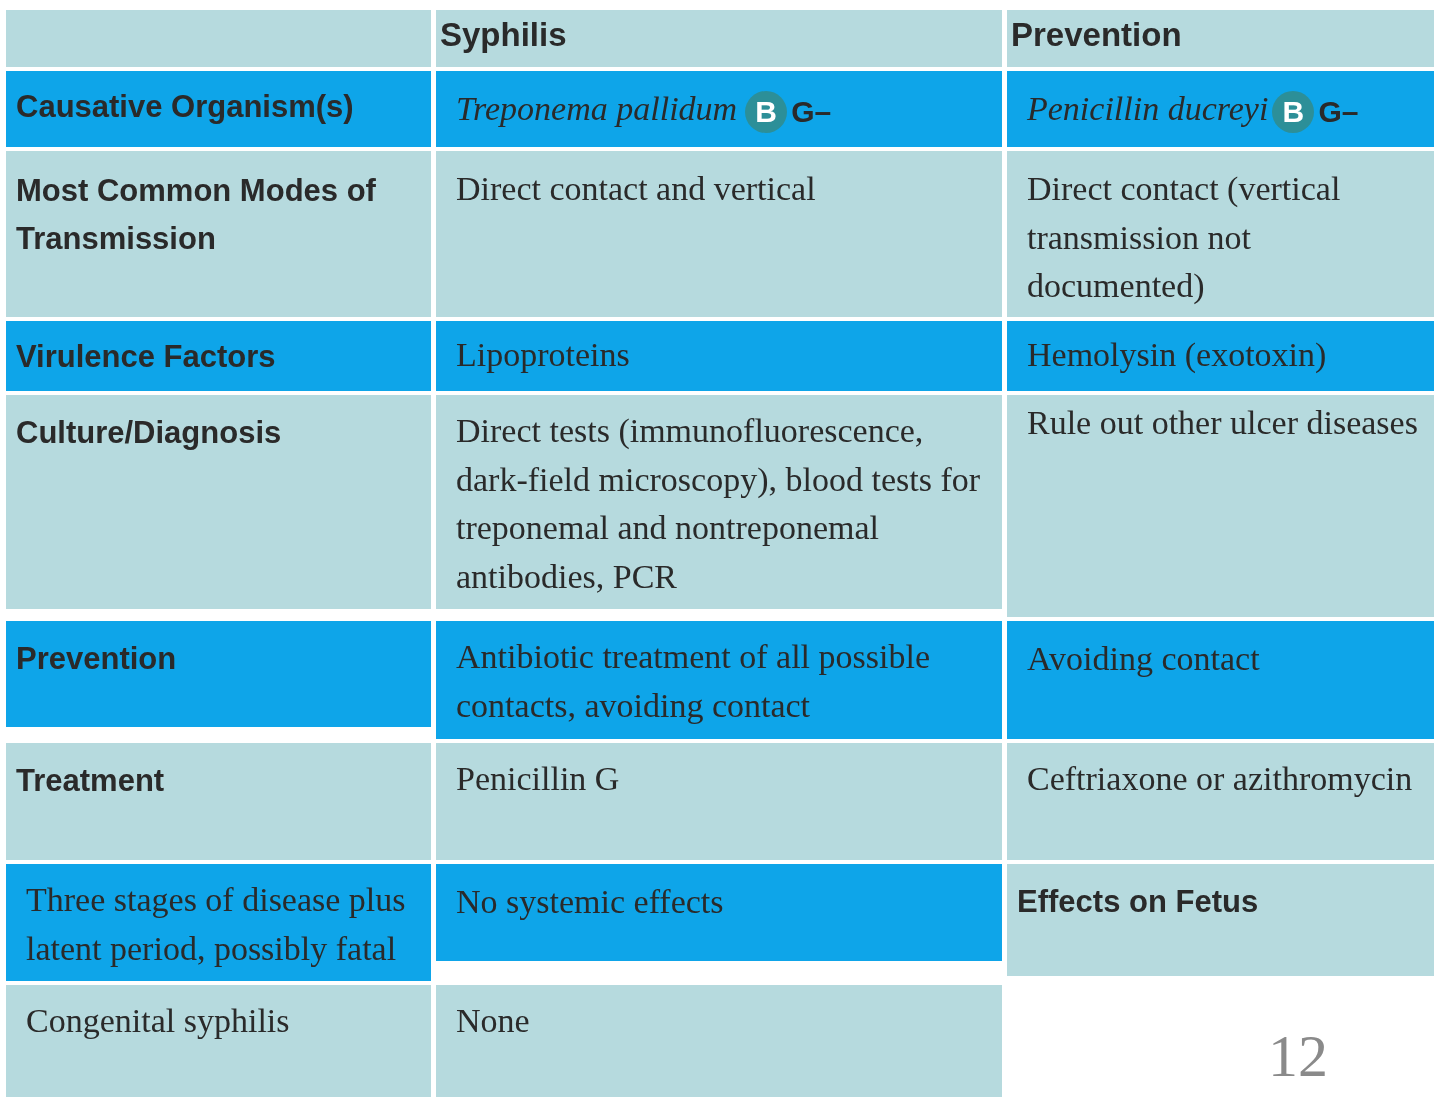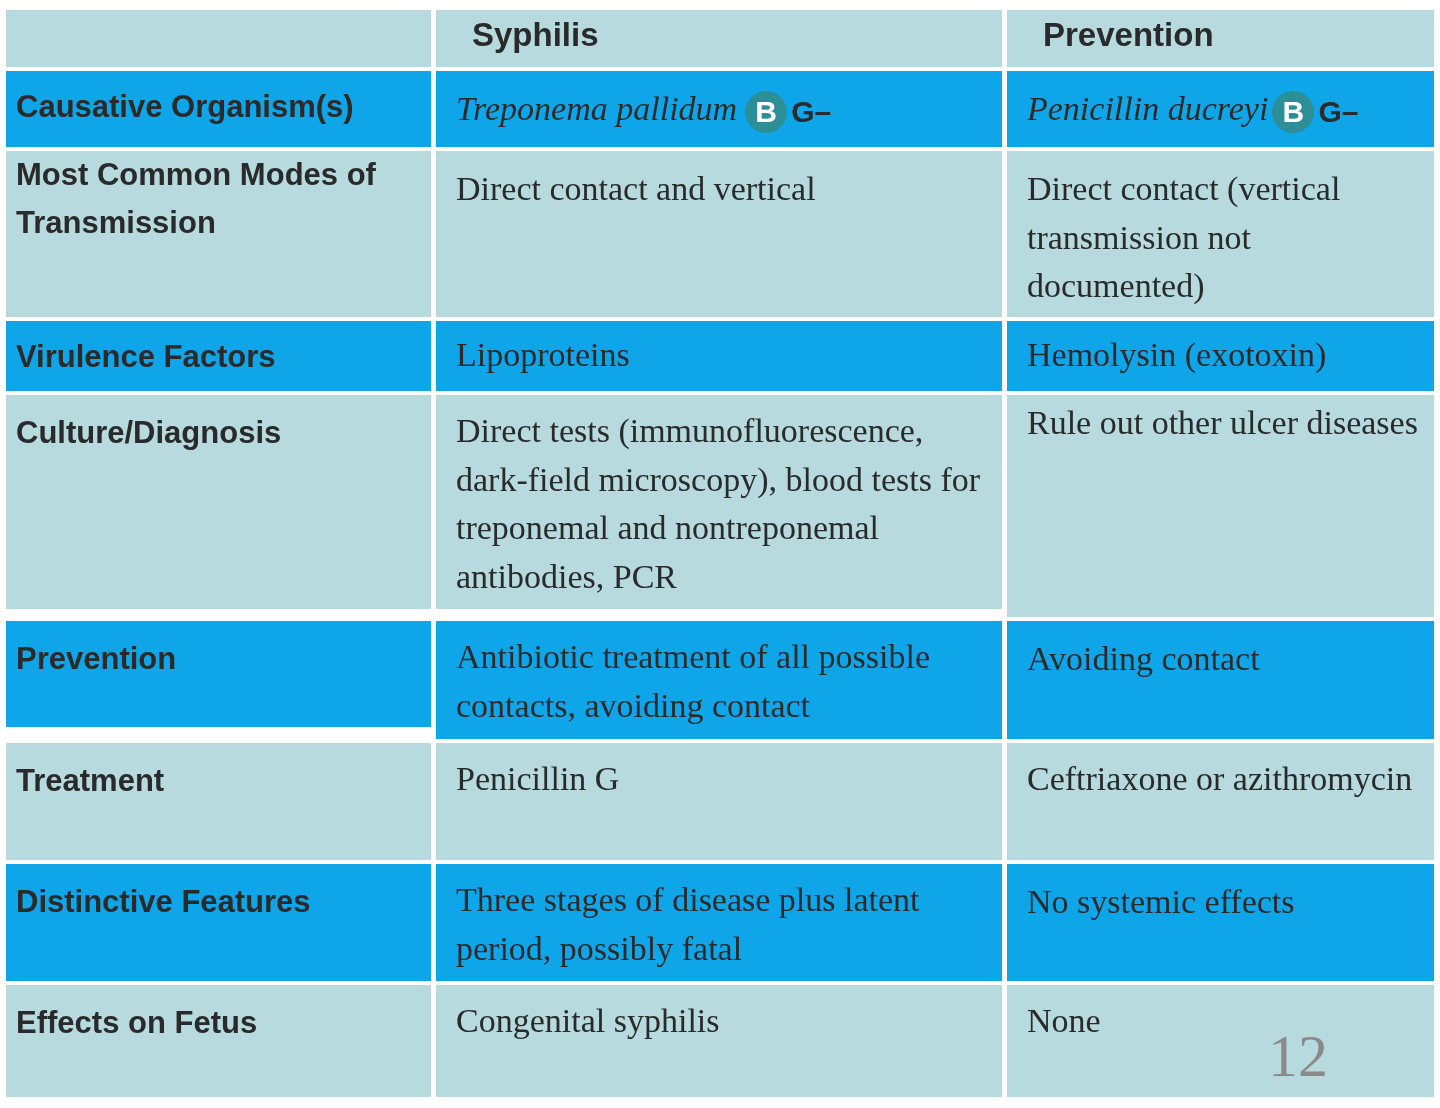--- a/index.html
+++ b/index.html
@@ -6,22 +6,22 @@
   body { width: 1440px; height: 1108px; position: relative; overflow: hidden; }
   .table {
     position: absolute; left: 6px; top: 10px; width: 1428px;
     display: grid;
     grid-template-columns: 425px 566px 427px;
     column-gap: 5px; row-gap: 4px;
   }
   .cell { padding: 0 10px; box-sizing: border-box; color: #222; }
   .dark { background: #b6dade; }
   .light { background: #0ea5e9; }
-  .label { font-family: "Liberation Sans", sans-serif; font-weight: bold; font-size: 31px; color: #2a2a2a; line-height: 48px; }
-  .hdr { font-family: "Liberation Sans", sans-serif; font-weight: bold; font-size: 33px; color: #2a2a2a; padding-top: 6px; padding-left: 36px; }
+  .label { font-family: "Liberation Sans", sans-serif; font-weight: bold; font-size: 31px; color: #2a2a2a; padding-top: 16px; line-height: 48px; }
+  .hdr { font-family: "Liberation Sans", sans-serif; font-weight: bold; font-size: 33px; color: #2a2a2a; padding-top: 6px; padding-left: 4px; }
   .val { font-family: "Liberation Serif", serif; font-size: 34px; line-height: 48.5px; padding-top: 14px; padding-left: 20px; color: #2a2a2a; }
   .org { font-style: italic; }
   .badge { display: inline-block; width: 42px; height: 42px; border-radius: 50%; background: #2c8f98; color: #fff;
     font-family: "Liberation Sans", sans-serif; font-weight: bold; font-size: 30px; text-align: center; line-height: 42px; vertical-align: middle; margin: 0 4px 0 8px; font-style: normal; }
   .gram { font-family: "Liberation Sans", sans-serif; font-weight: bold; font-size: 30px; font-style: normal; vertical-align: middle; }
   .pagenum { position: absolute; left: 1268px; top: 1022px; font-family: Liberation Serif, serif; font-size: 60px; color: #8a8a8a; }
 </style>
 </head>
 <body>
 
@@ -51,22 +51,21 @@
   <div class="cell dark val" style="height:222px;padding-top:4px">Rule out other ulcer diseases</div>
 
   <div class="cell light label" style="height:106px;padding-top:14px">Prevention</div>
   <div class="cell light val" style="height:118px;padding-top:12px">Antibiotic treatment of all possible contacts, avoiding contact</div>
   <div class="cell light val" style="height:118px;">Avoiding contact</div>
 
   <div class="cell dark label" style="height:117px;padding-top:14px">Treatment</div>
   <div class="cell dark val" style="height:117px;padding-top:12px">Penicillin G</div>
   <div class="cell dark val" style="height:117px;padding-top:12px">Ceftriaxone or azithromycin</div>
 
-  <div class="cell light label" style="height:117px;padding-top:14px">Distinctive Features</div>
   <div class="cell light val" style="height:117px;padding-top:12px">Three stages of disease plus latent period, possibly fatal</div>
-  <div class="cell light val" style="height:117px;">No systemic effects</div>
+  <div class="cell light val" style="height:97px;">No systemic effects</div>
 
   <div class="cell dark label" style="height:112px;padding-top:14px">Effects on Fetus</div>
   <div class="cell dark val" style="height:112px;padding-top:12px">Congenital syphilis</div>
   <div class="cell dark val" style="height:112px;padding-top:12px">None</div>
 </div>
 
 <div class="pagenum">12</div>
 
 </body></html>

